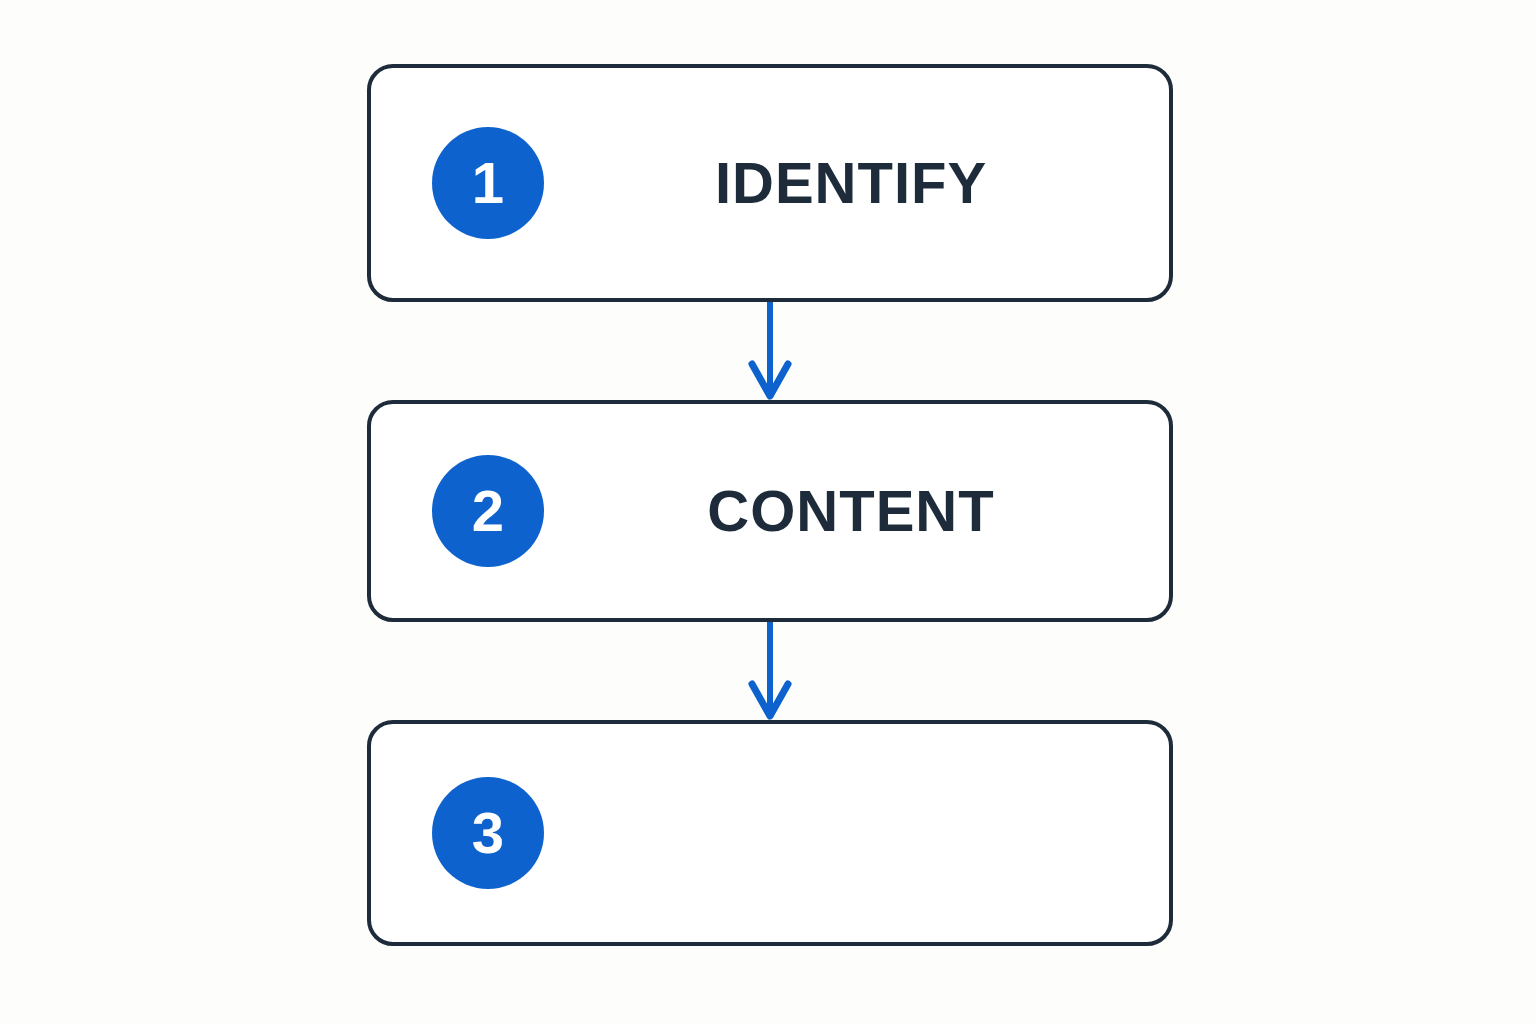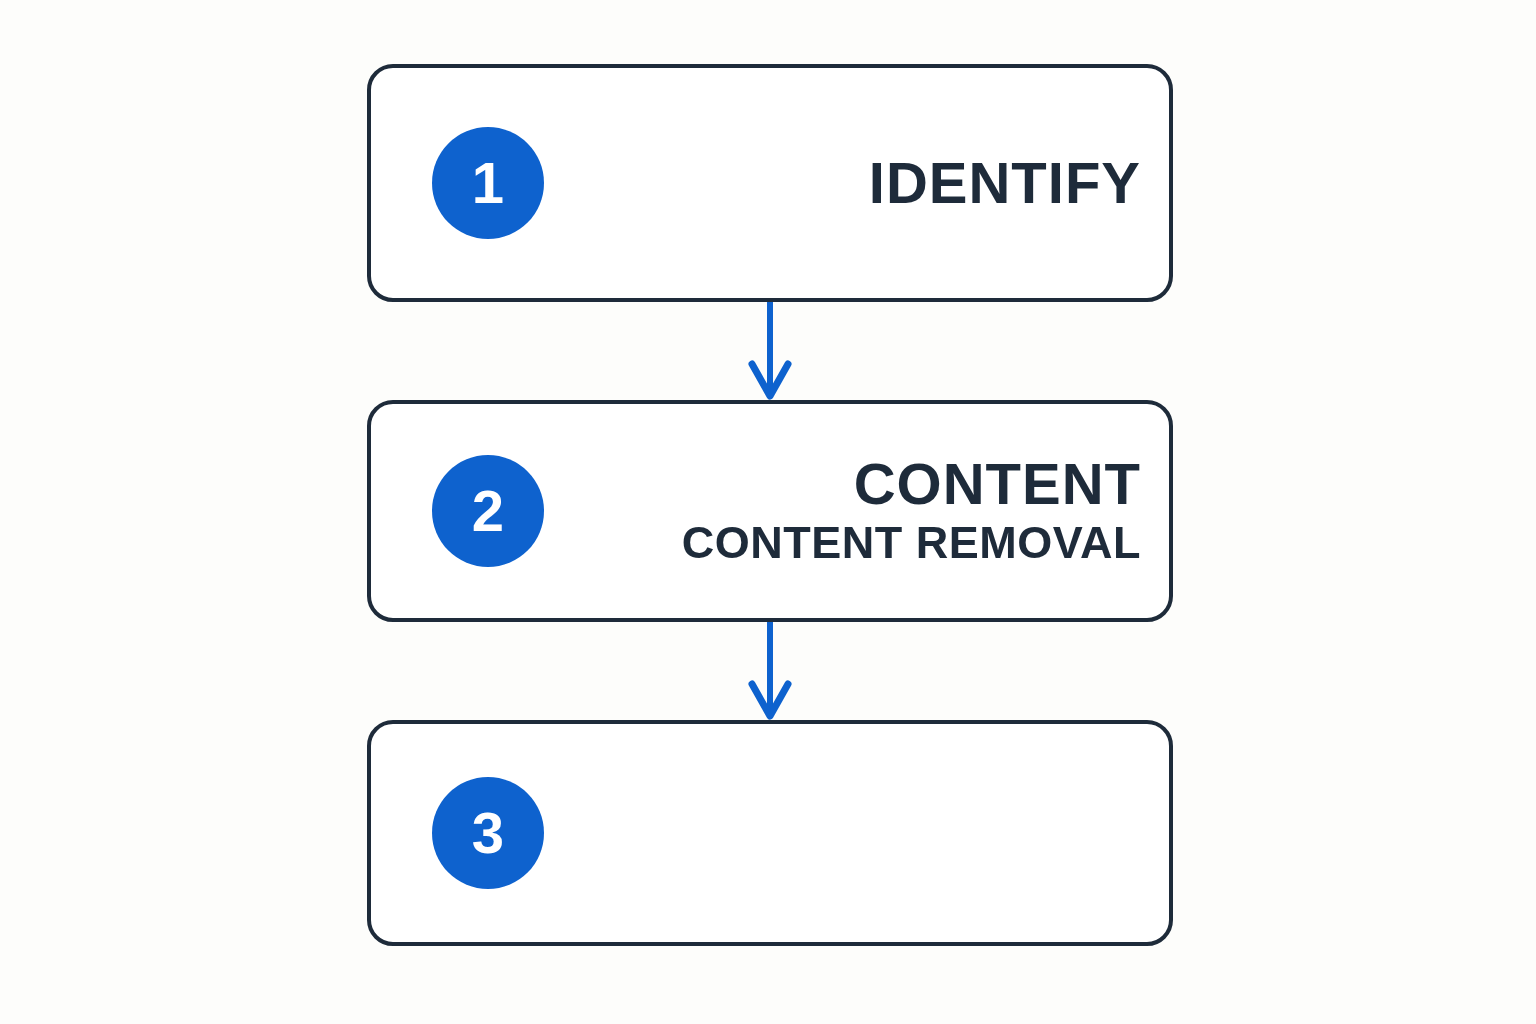--- a/index.html
+++ b/index.html
@@ -76,21 +76,21 @@
     letter-spacing: 0px;
     user-select: none;
   }
 
   .step-text {
     position: absolute;
     left: 190px;
     right: 28px;
     top: 50%;
     transform: translateY(-50%);
-    text-align: right;
+    text-align: center;
     color: #1e2b3a;
   }
 
   .step-title {
     font-family: "Liberation Sans", sans-serif;
     font-size: 58px;
     font-weight: bold;
     line-height: 1.12;
     letter-spacing: 1px;
     color: #1e2b3a;
@@ -143,21 +143,20 @@
         <polyline points="385,62 403,94 421,62" fill="none" stroke="#0e62ce" stroke-width="7" stroke-linecap="round" stroke-linejoin="round"></polyline>
       </svg>
     </div>
 
     <div class="step-card card-2">
       <div class="step-badge">
         <span class="step-badge-number">2</span>
       </div>
       <div class="step-text">
         <div class="step-title">CONTENT</div>
-        <div class="step-subtitle">CONTENT REMOVAL</div>
       </div>
     </div>
 
     <div class="connector">
       <svg width="806" height="98" viewBox="0 0 806 98" xmlns="http://www.w3.org/2000/svg">
         <line x1="403" y1="0" x2="403" y2="94" stroke="#0e62ce" stroke-width="6" stroke-linecap="butt"></line>
         <polyline points="385,62 403,94 421,62" fill="none" stroke="#0e62ce" stroke-width="7" stroke-linecap="round" stroke-linejoin="round"></polyline>
       </svg>
     </div>
 

